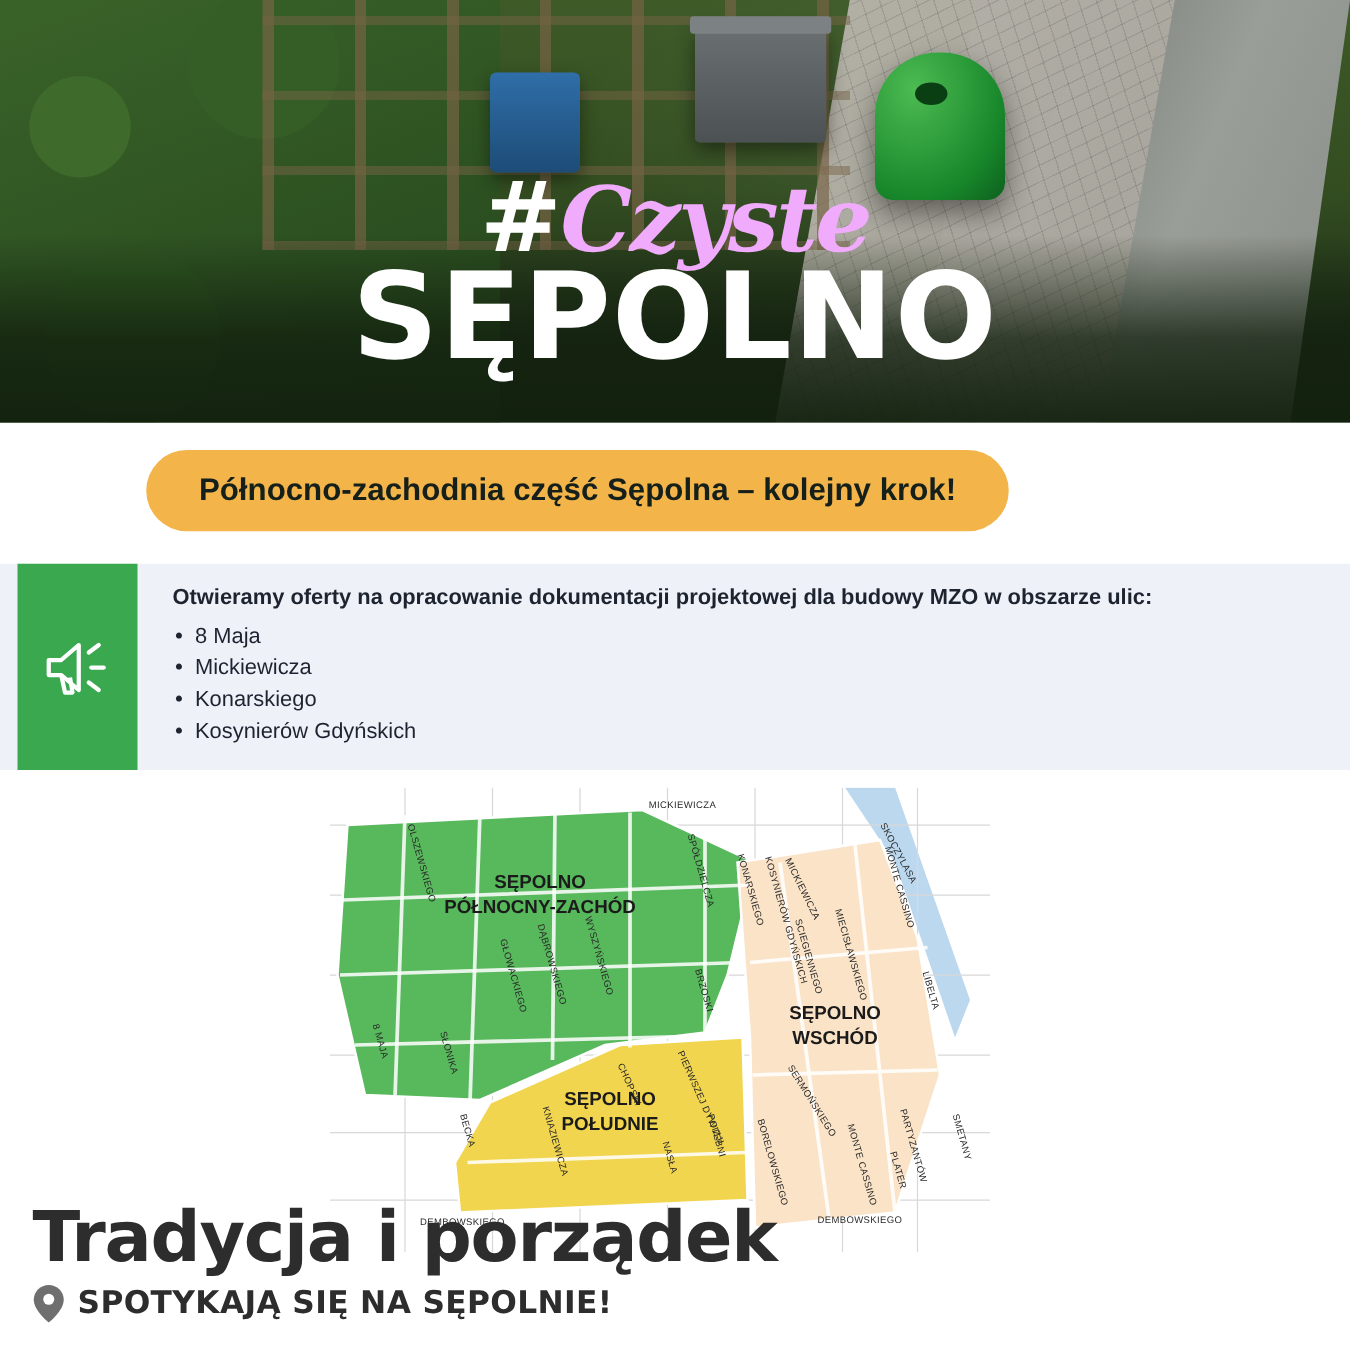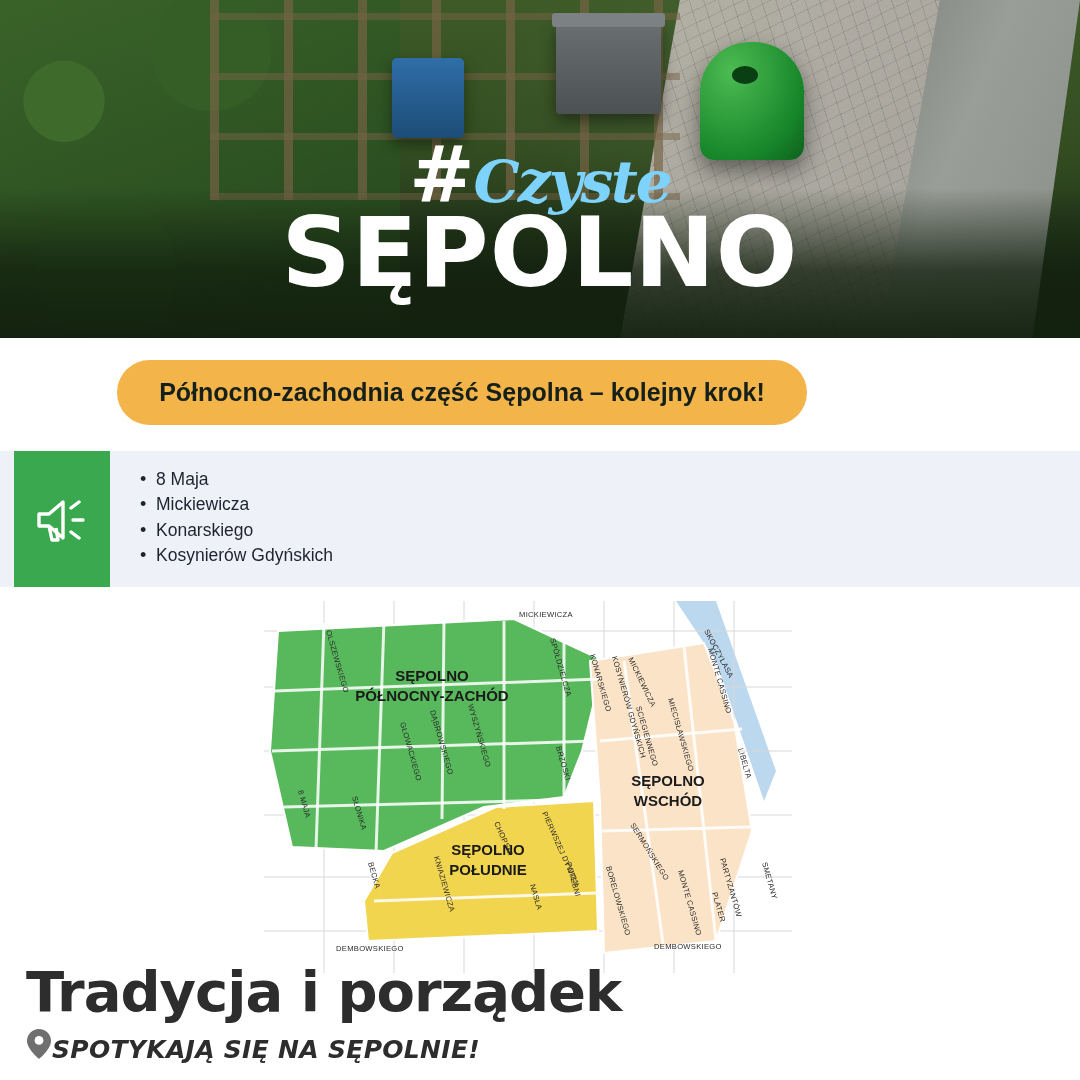--- a/index.html
+++ b/index.html
@@ -85,24 +85,24 @@
     background: linear-gradient(180deg, rgba(18,32,14,0) 0%, rgba(18,32,14,.78) 55%, rgba(18,32,14,.95) 100%);
   }
 
   .hero-title { position: absolute; left: 0; right: 0; top: 140px; text-align: center; }
   .hash-line {
     font-family: "DejaVu Sans", sans-serif;
     font-size: 78px; font-weight: 700; color:#ffffff; line-height: .92;
     letter-spacing: -1px;
   }
   .hash-word {
-    color: #7dd3fc;
+    color: #f0abfc;
     font-family: "DejaVu Serif", serif;
     font-style: italic;
-    font-size: 58px;
+    font-size: 72px;
     letter-spacing: -2px;
   }
   .main-word {
     display:block;
     font-family: "DejaVu Sans", sans-serif;
     font-size: 96px; font-weight: 700; color:#ffffff;
     letter-spacing: 1px; line-height: .98; margin-top: -6px;
   }
 
   
@@ -160,21 +160,21 @@
     fill: #2a2a2a;
     letter-spacing: .3px;
   }
 
   
   .footer { position:absolute; left: 0; bottom: 0; width: 984px; padding: 0 0 16px 26px; }
   .footer-title {
     font-family: "DejaVu Sans", sans-serif;
     font-size: 56px; font-weight: 700; color: #2d2d2d; letter-spacing: -1px; line-height: 1.02;
   }
-  .footer-sub { display:flex; align-items:flex-end; margin-top: 8px; font-style: italic; }
+  .footer-sub { display:flex; align-items:flex-start; gap: 10px; margin-top: 8px; }
   .footer-sub-text {
     font-family: "DejaVu Sans", sans-serif;
     font-size: 25px; font-weight: 700; color:#2d2d2d; letter-spacing: .3px;
   }
 </style>
 </head>
 <body>
 
 <div class="poster">
 
@@ -203,20 +203,21 @@
 
   <div class="notice">
     <div class="notice-icon">
       <svg width="58" height="54" viewBox="0 0 58 54" aria-hidden="true">
         <path d="M6 22 L6 34 L16 34 L30 46 L30 10 L16 22 Z" fill="none" stroke="#ffffff" stroke-width="3.4" stroke-linejoin="round"></path>
         <path d="M16 34 L19 48 L25 48 L23 36" fill="none" stroke="#ffffff" stroke-width="3.4" stroke-linejoin="round"></path>
         <path d="M38 16 L46 10 M40 28 L50 28 M38 40 L46 46" fill="none" stroke="#ffffff" stroke-width="3.4" stroke-linecap="round"></path>
       </svg>
     </div>
     <div class="notice-body">
+      <div class="notice-title">Otwieramy oferty na opracowanie dokumentacji projektowej dla budowy MZO w obszarze ulic:</div>
       <ul class="notice-list">
         <li>8 Maja</li>
         <li>Mickiewicza</li>
         <li>Konarskiego</li>
         <li>Kosynierów Gdyńskich</li>
       </ul>
     </div>
   </div>
 
   <div class="map-area">

